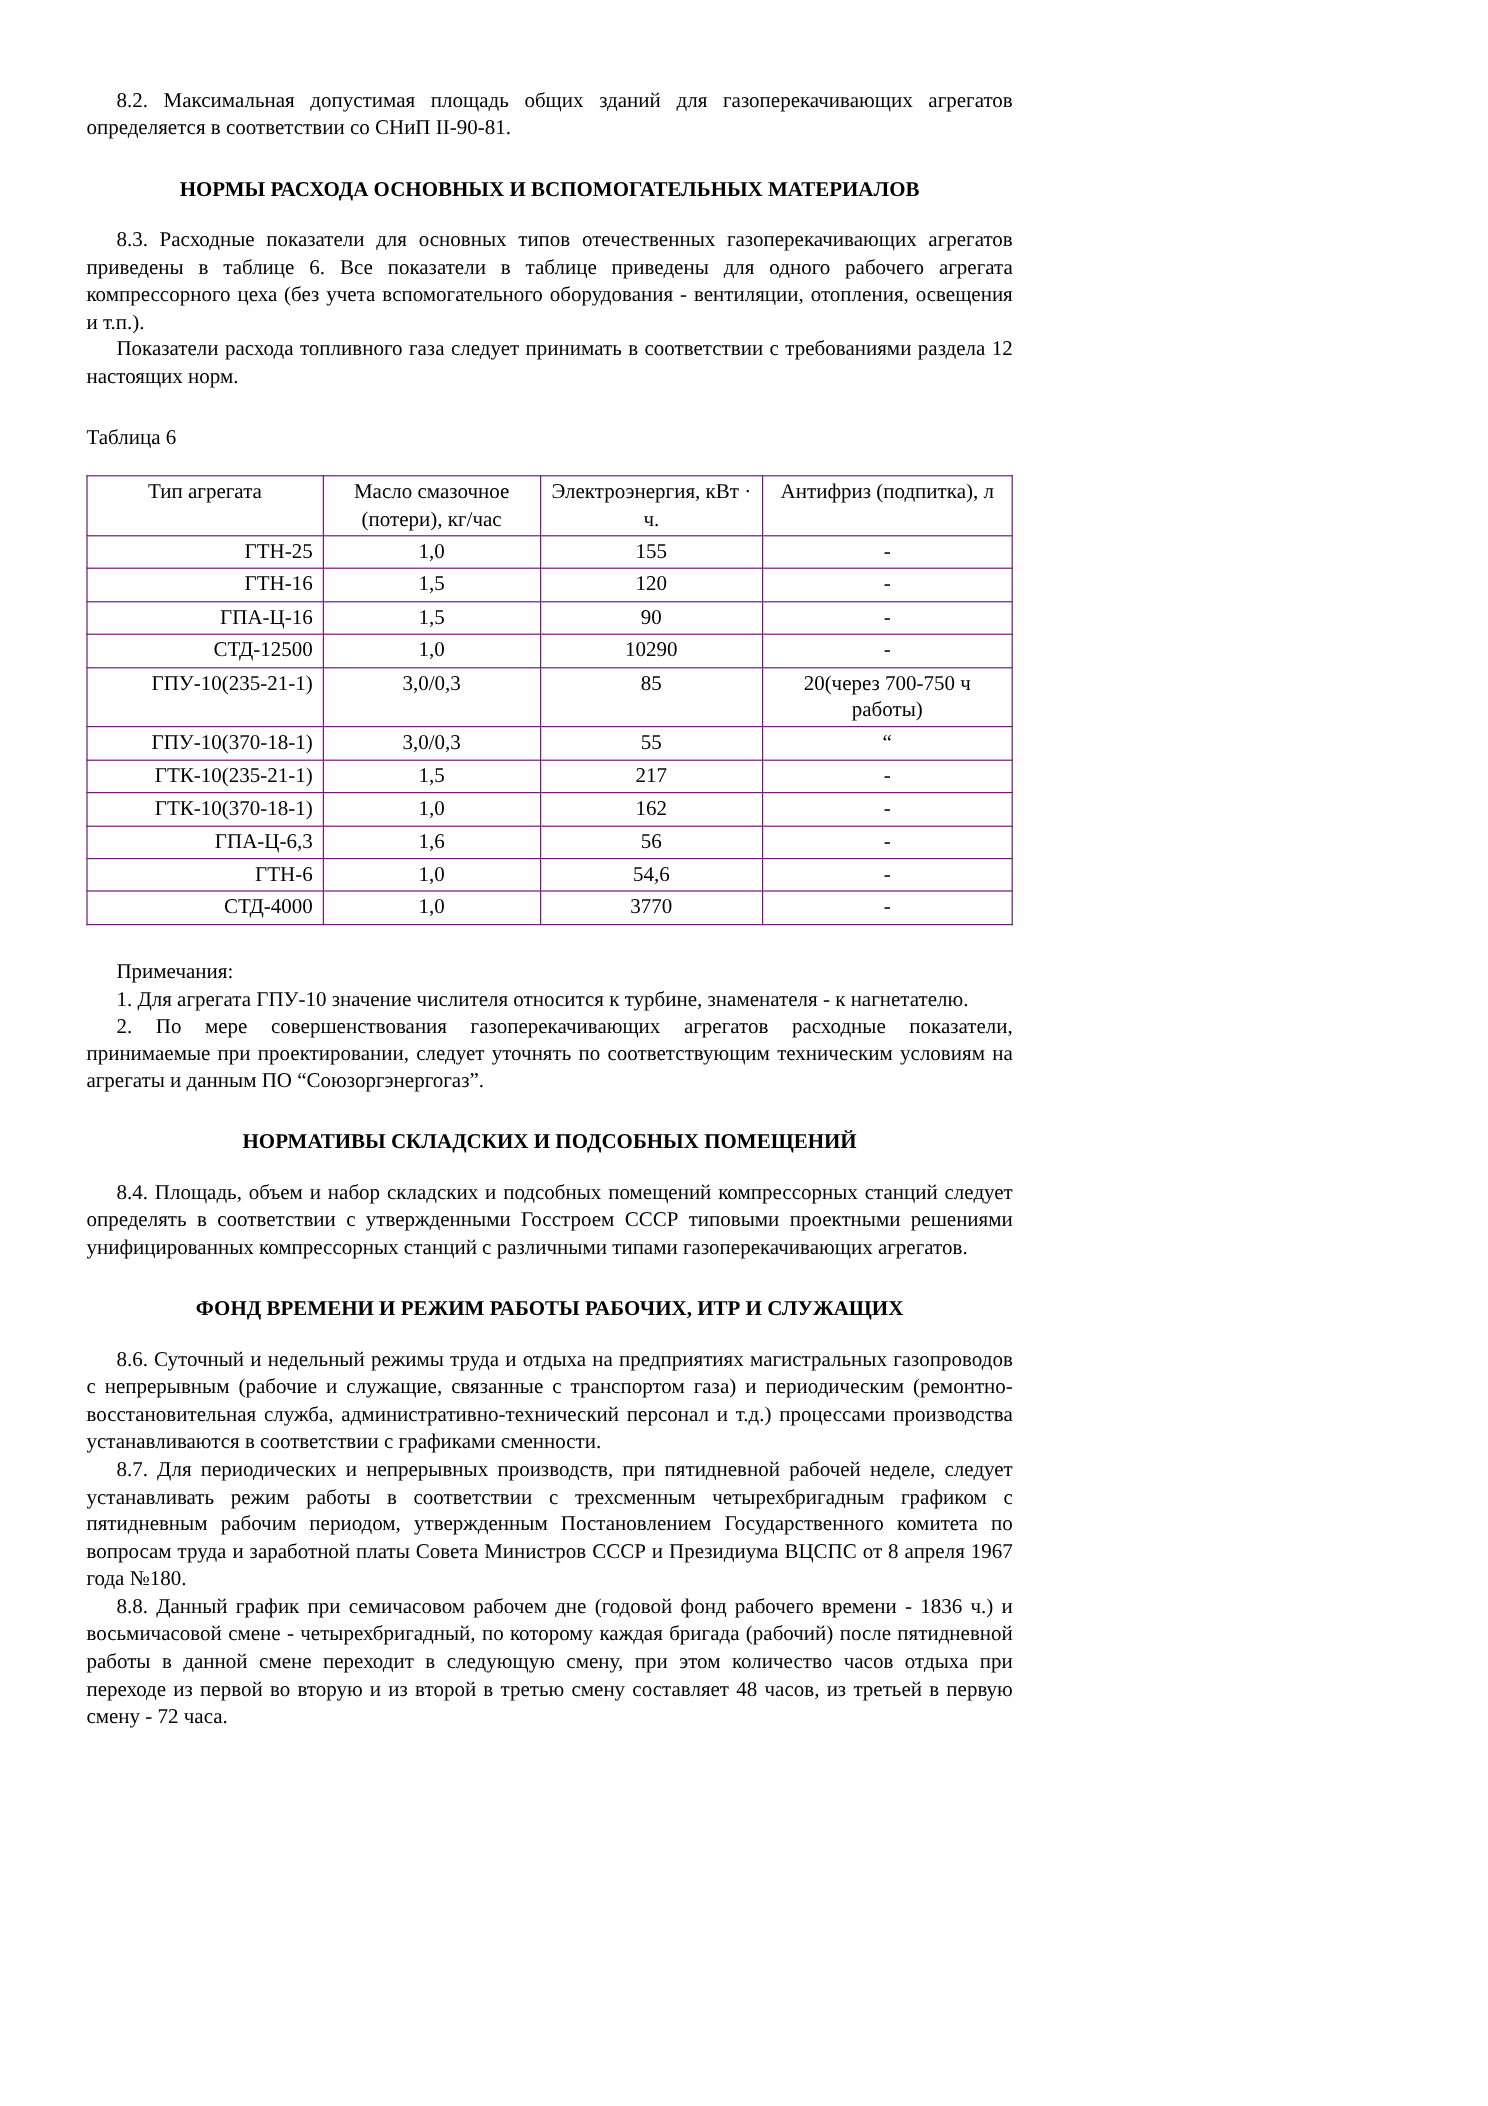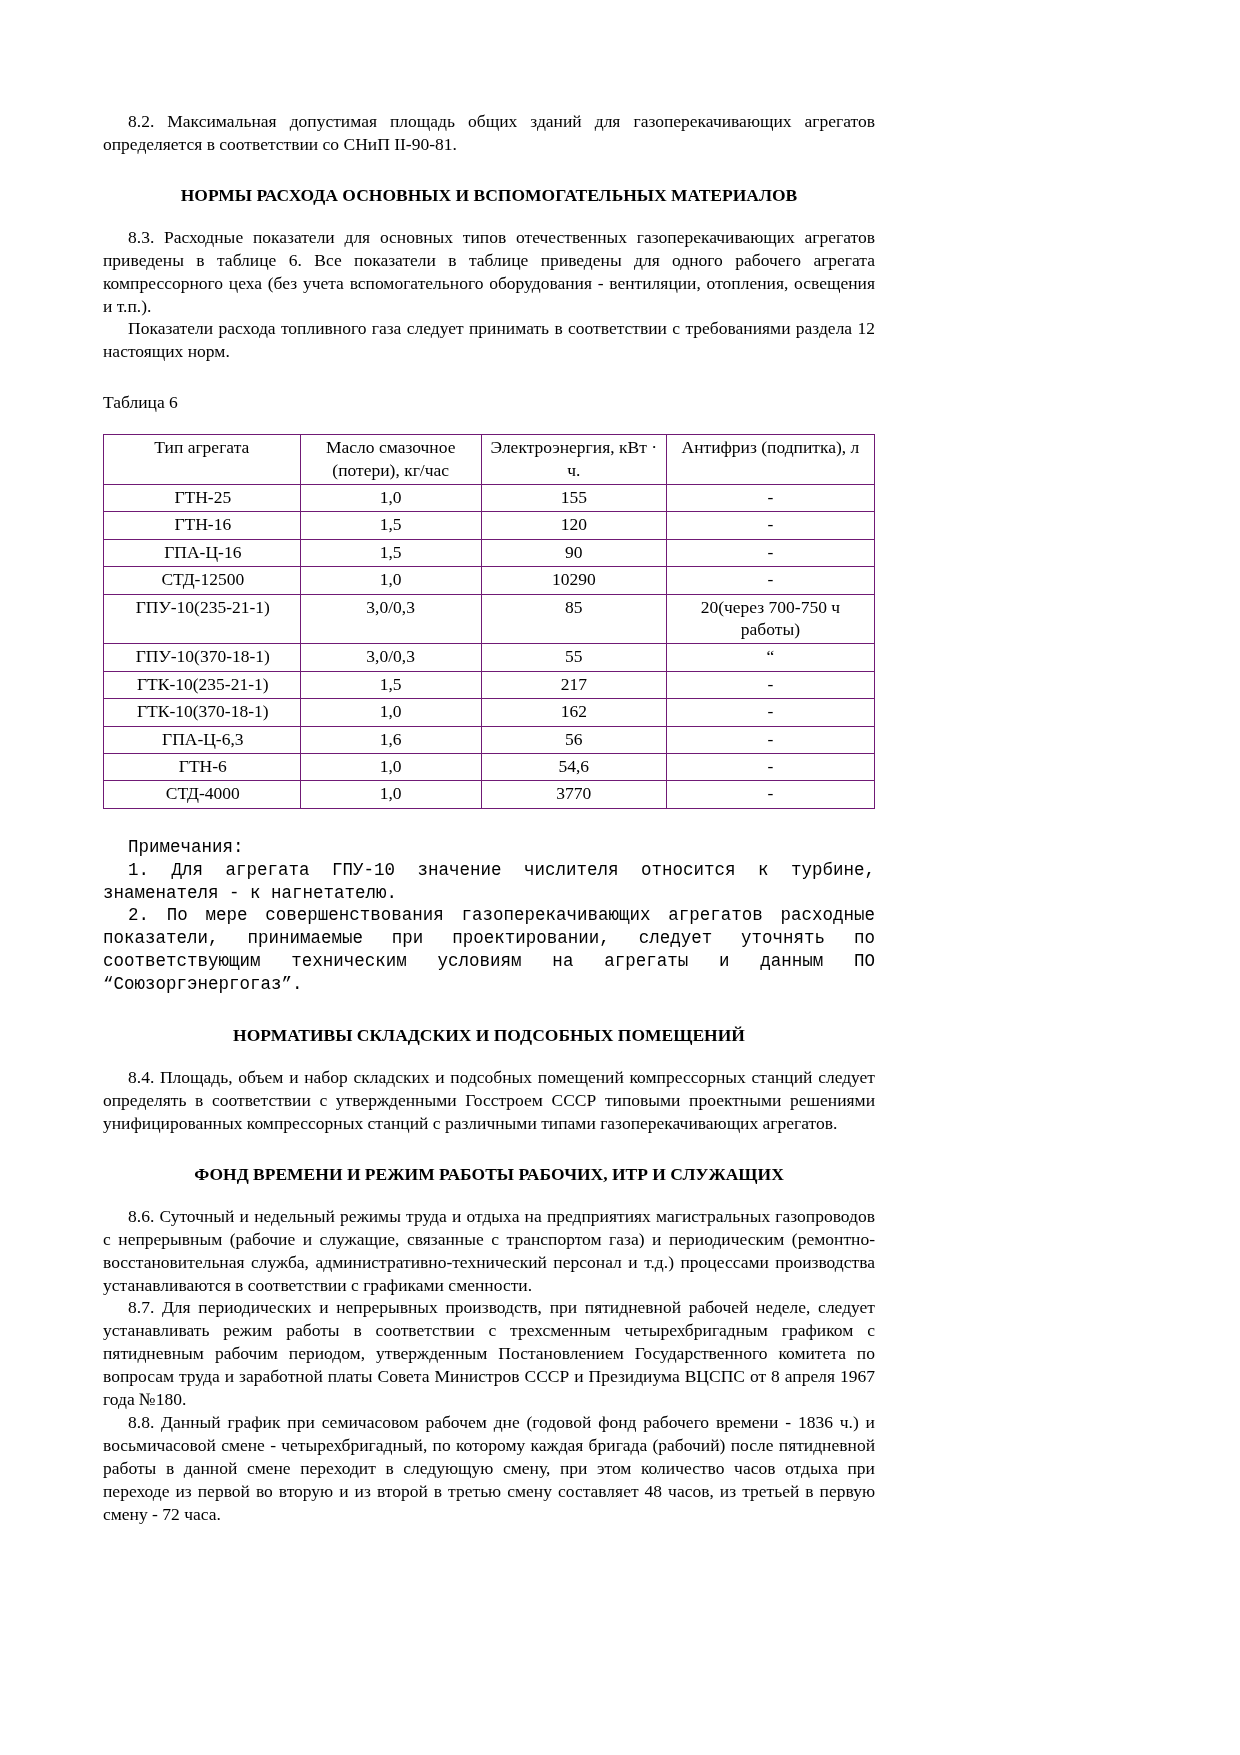--- a/index.html
+++ b/index.html
@@ -5,22 +5,22 @@
   * { margin: 0; padding: 0; box-sizing: border-box; }
   html, body { background: #ffffff; }
   body {
     width: 1240px;
     min-height: 1755px;
     font-family: "Liberation Serif", serif;
     color: #000000;
   }
   .page {
     width: 772px;
-    margin-left: 103px;
-    padding-top: 110px;
+    margin-left: 72px;
+    padding-top: 72px;
     font-size: 17.5px;
     line-height: 1.31;
   }
   .para {
     text-align: justify;
     text-indent: 25px;
   }
   .heading {
     text-align: center;
     font-weight: bold;
@@ -42,25 +42,25 @@
   table.data th, table.data td {
     border: 1px solid #701a75;
     font-size: 17.5px;
     font-weight: normal;
     padding: 1px 8px 3px;
     text-align: center;
     vertical-align: top;
     line-height: 1.28;
   }
   table.data td.left {
-    text-align: center;
+    text-align: right;
     padding-left: 10px;
   }
   .notes { margin-top: 27px; }
-  .notes .para { margin: 0; font-family: Liberation Mono, monospace; }
+  .notes .para { margin: 0; }
 </style>
 </head>
 <body>
 
 <div class="page">
 
   <p class="para">8.2. Максимальная допустимая площадь общих зданий для газоперекачивающих агрегатов определяется в соответствии со СНиП II-90-81.</p>
 
   <h2 class="heading">НОРМЫ РАСХОДА ОСНОВНЫХ И ВСПОМОГАТЕЛЬНЫХ МАТЕРИАЛОВ</h2>
 

